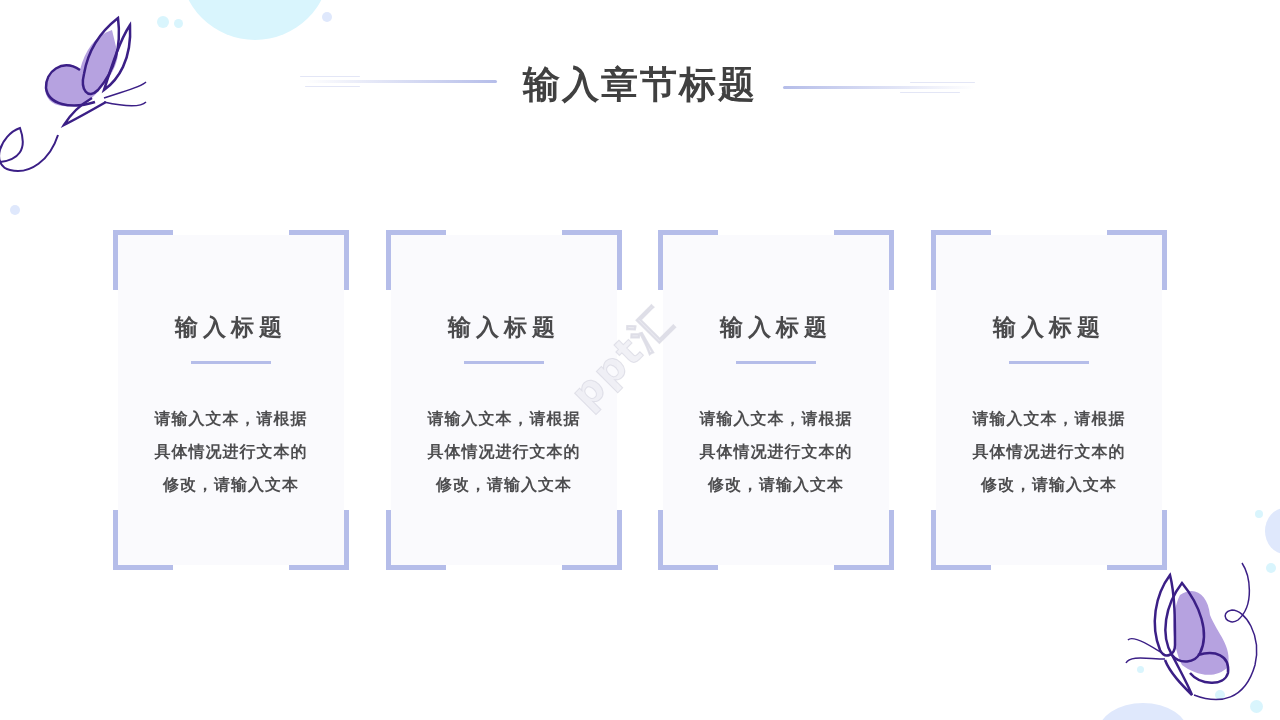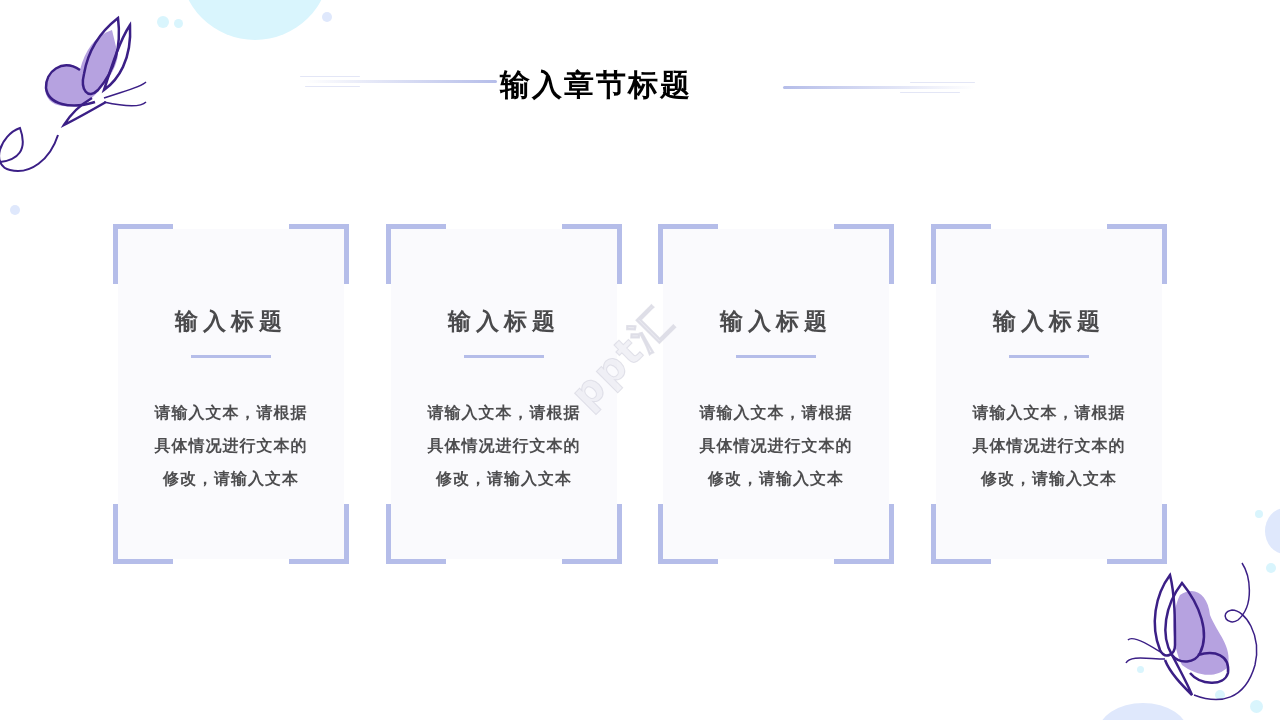--- a/index.html
+++ b/index.html
@@ -7,27 +7,27 @@
     width:1280px; height:720px; position:relative; overflow:hidden;
     background:#ffffff;
     font-family:"DejaVu Sans", "Liberation Sans", sans-serif;
   }
   .abs { position:absolute; }
   .circle { position:absolute; border-radius:50%; }
 
   
   .header-title {
     position:absolute; left:500px; top:62px; width:280px; height:46px;
-    text-align:left; font-size:30px; font-weight:bold; color:#000000;
+    text-align:center; font-size:37px; font-weight:bold; color:#404040;
     letter-spacing:2px; line-height:46px;
   }
   .hline { position:absolute; height:3px; border-radius:2px; }
 
   
-  .card { position:absolute; top:224px; width:236px; height:340px; }
+  .card { position:absolute; top:230px; width:236px; height:340px; }
   .card-panel {
     position:absolute; left:5px; top:5px; right:5px; bottom:5px;
     background:#fafafd;
   }
   .br { position:absolute; background:#b5bde9; }
   .card-title {
     position:absolute; left:0; right:0; top:82px; text-align:center;
     font-size:23px; font-weight:bold; color:#4a4a4c; letter-spacing:5px;
   }
   .card-underline {

